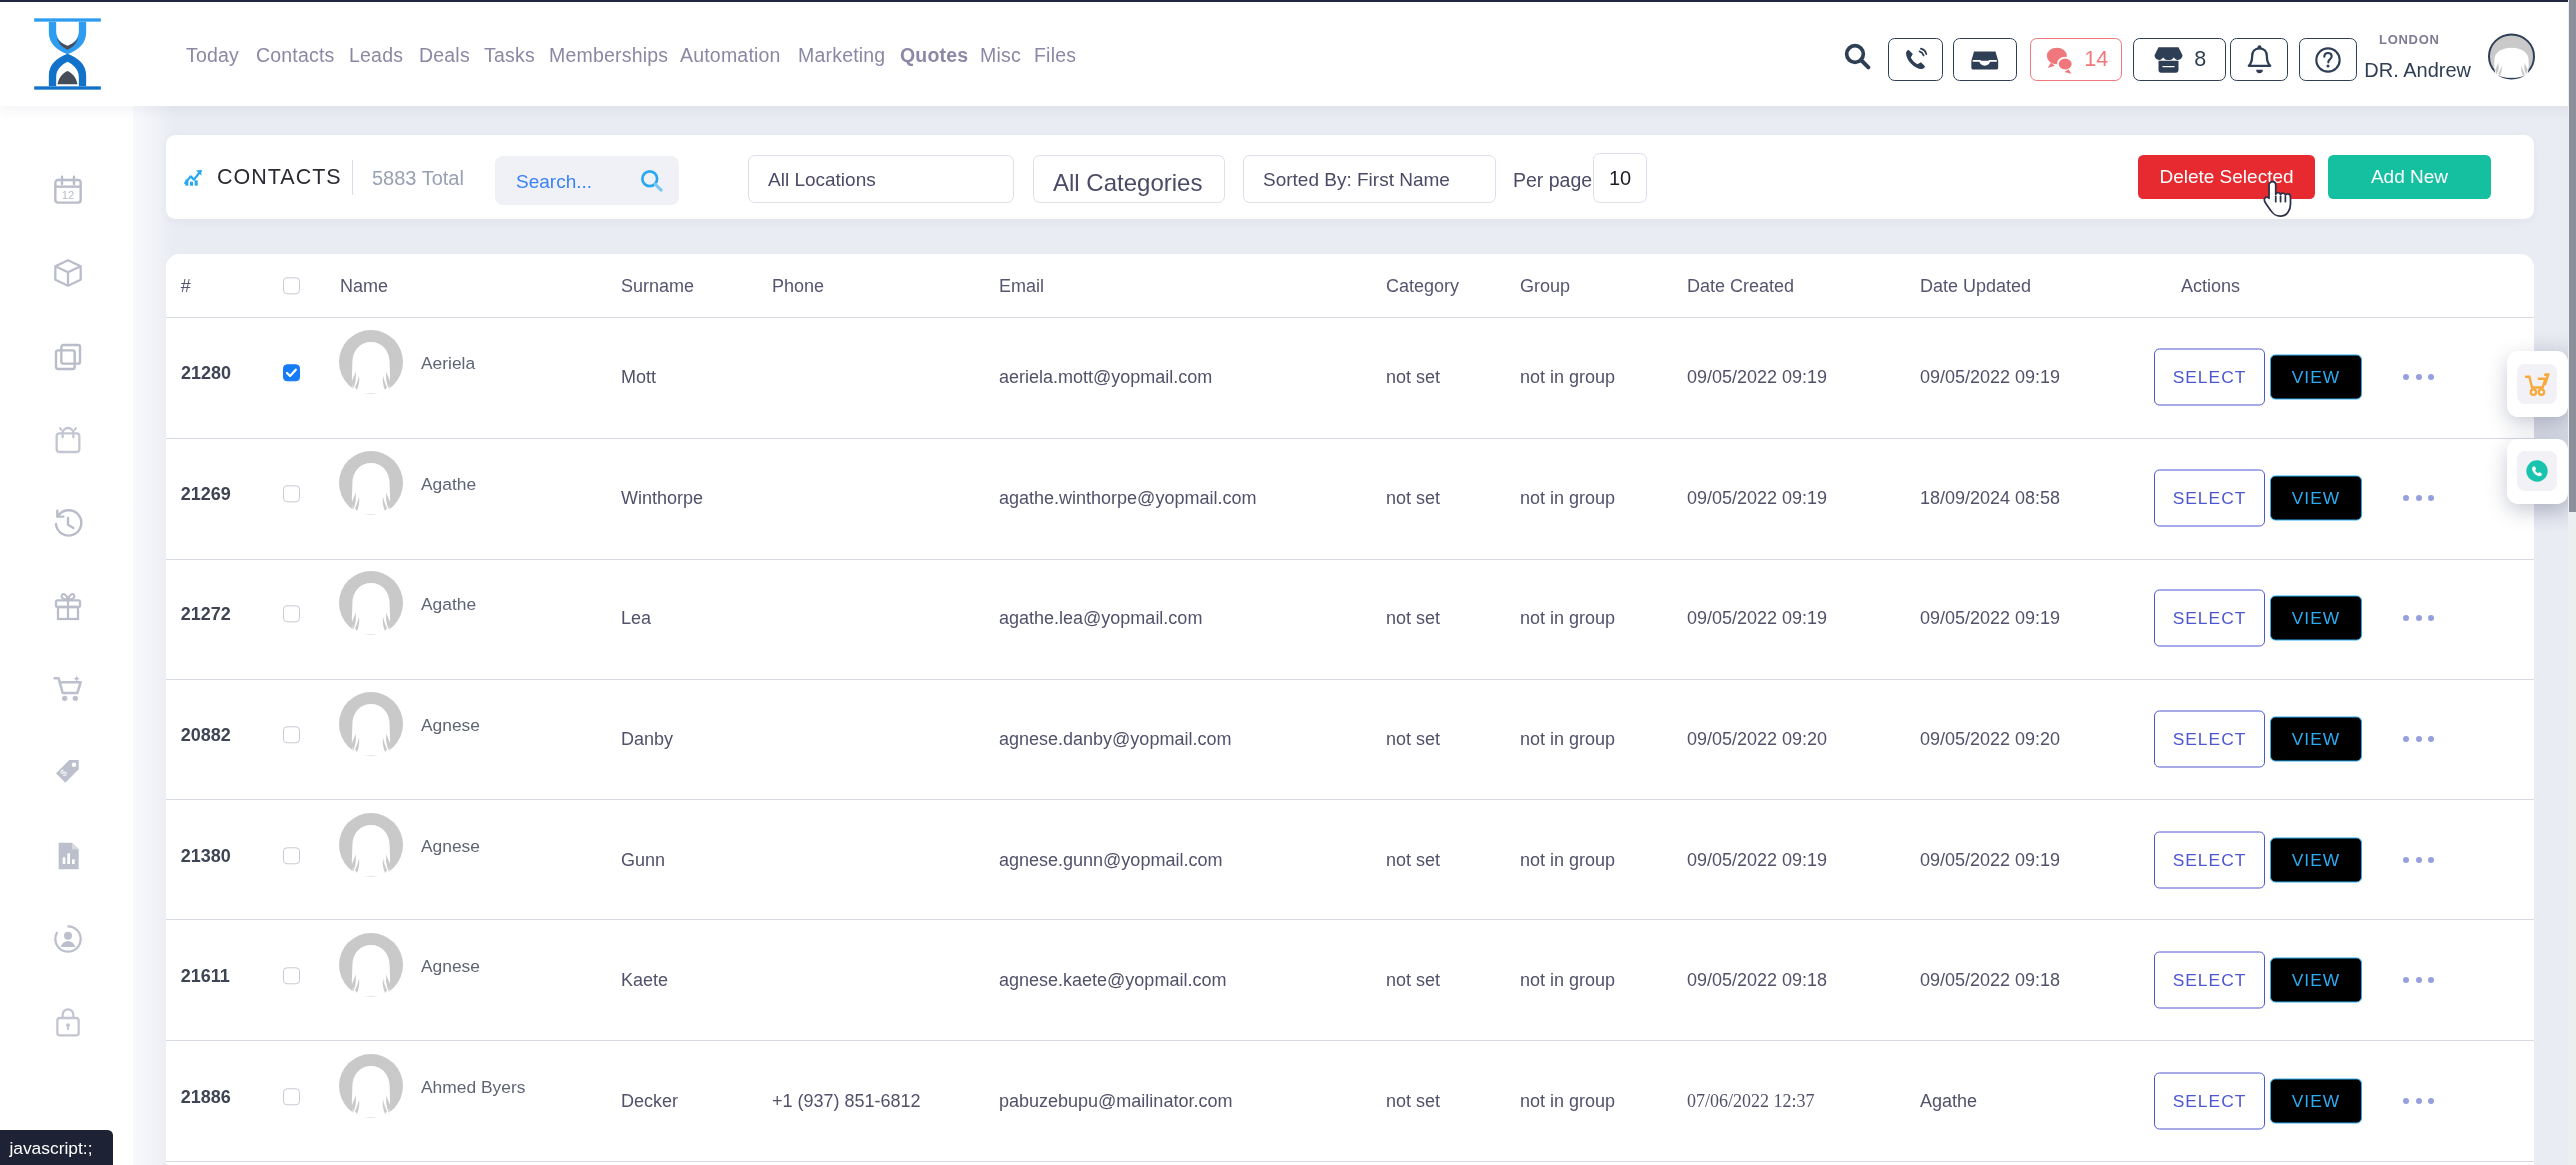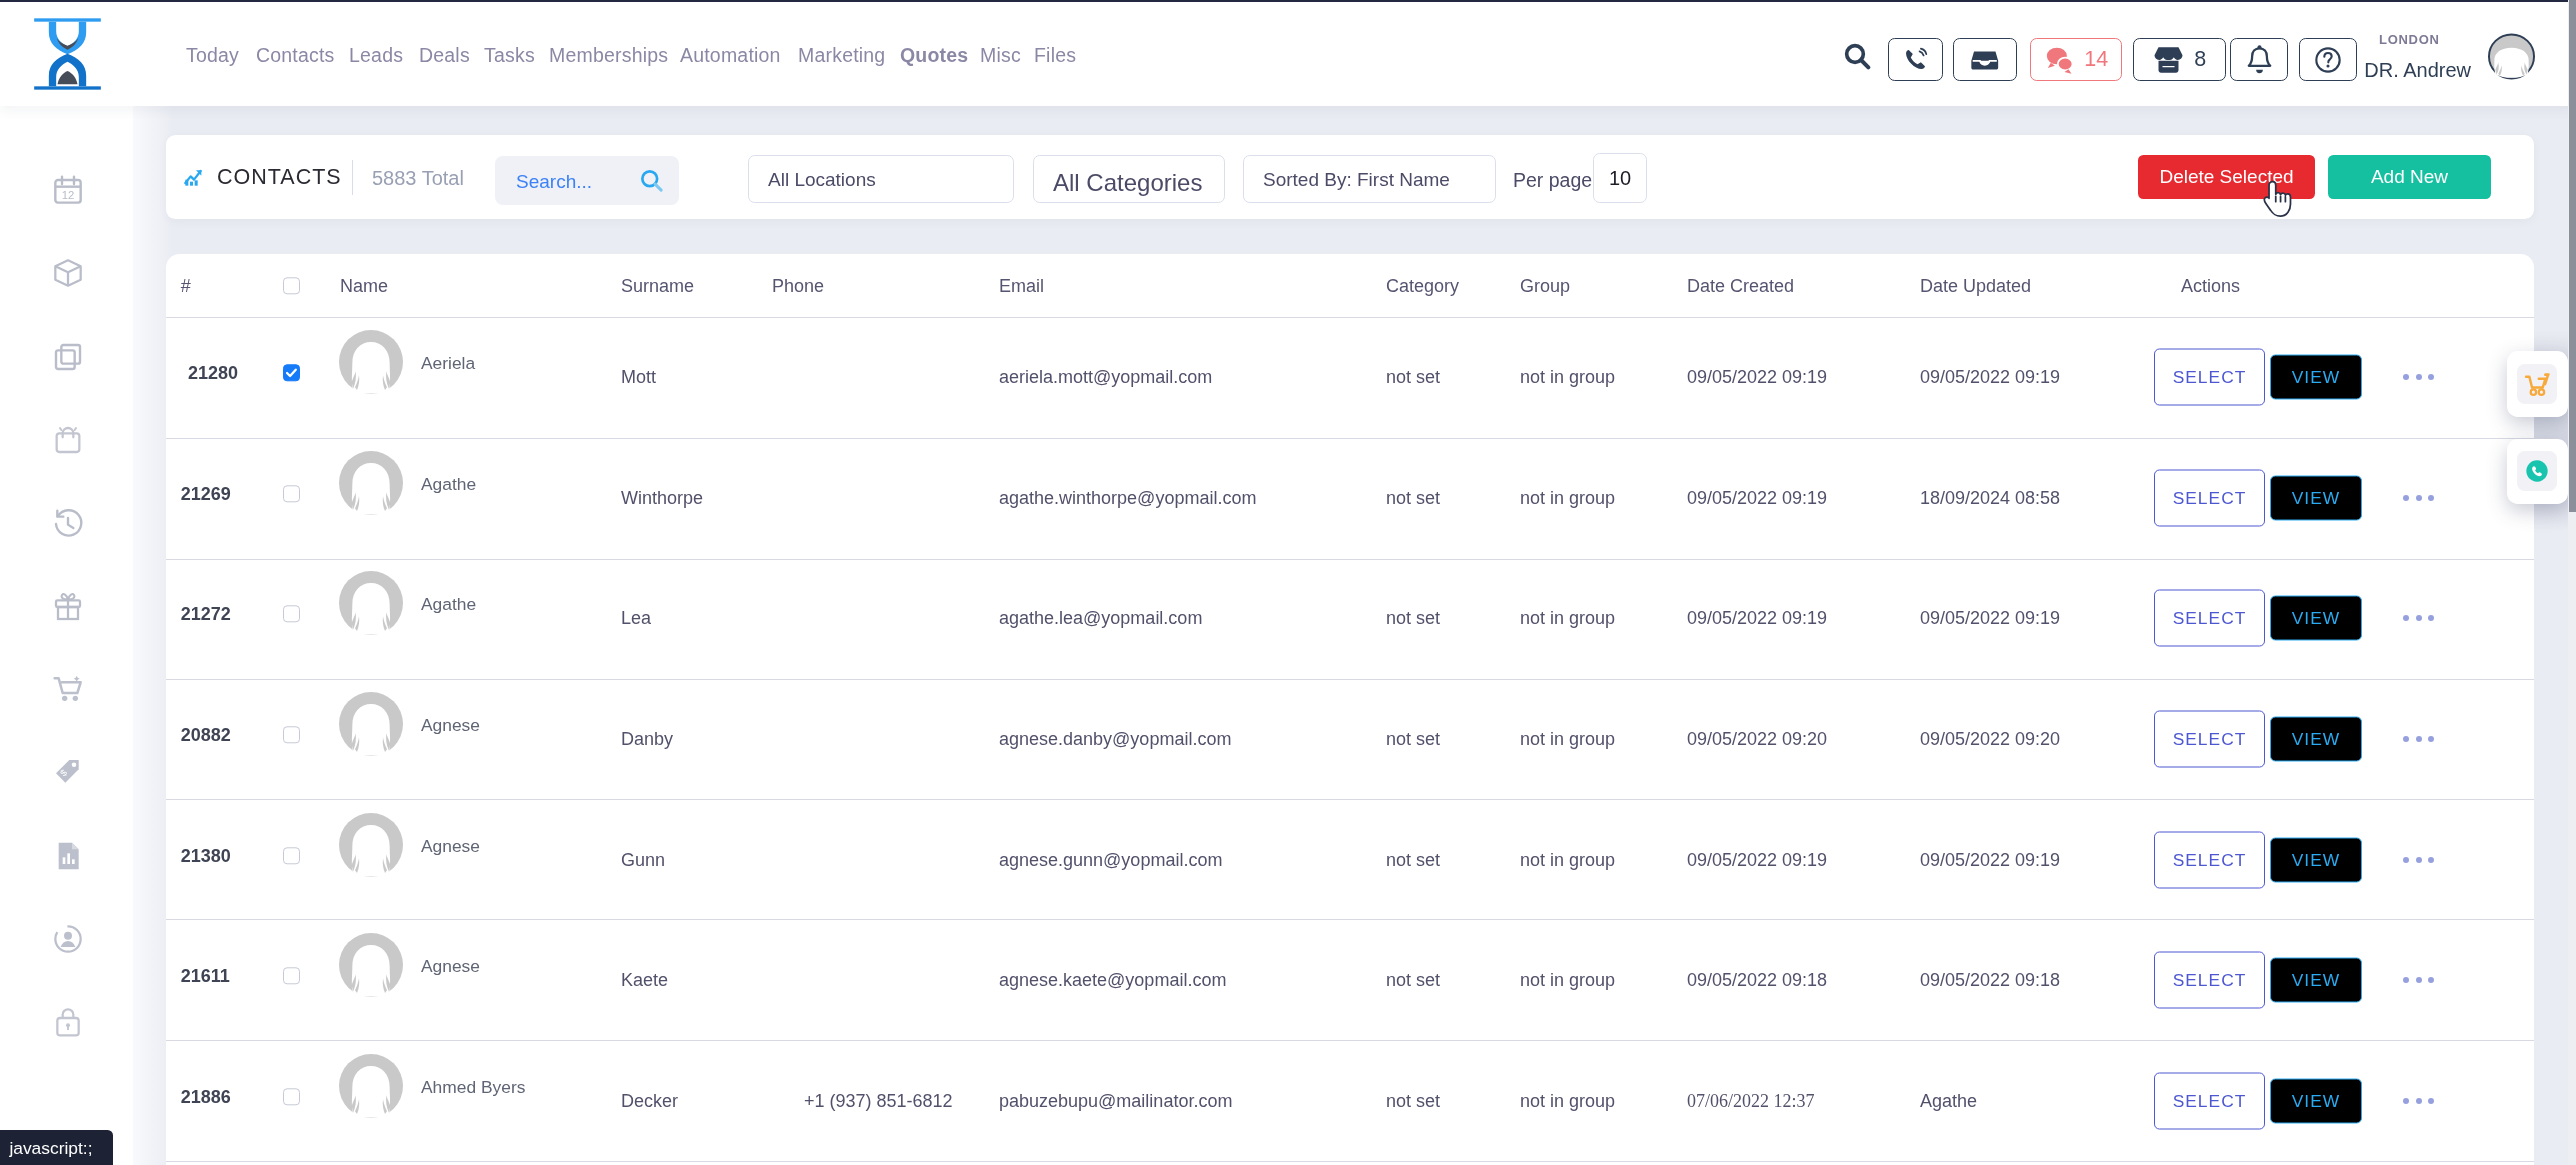--- a/index.html
+++ b/index.html
@@ -250,21 +250,21 @@
 <span class="hcell" style="left:2015px; top:32px;">Actions</span>
 <div class="ckbox" style="top:32px;"></div>
 <div class="hsep" style="top:63px;"></div>
 <div class="hsep" style="top:184px;"></div>
 <div class="hsep" style="top:305px;"></div>
 <div class="hsep" style="top:425px;"></div>
 <div class="hsep" style="top:545px;"></div>
 <div class="hsep" style="top:665px;"></div>
 <div class="hsep" style="top:786px;"></div>
 <div class="hsep" style="top:907px;"></div>
-<span class="cell idcell" style="left:22px; top:119px;">21280</span>
+<span class="cell idcell" style="left:15px; top:119px;">21280</span>
 <div class="ckbox" style="top:119px; background:#157bf8; border-color:#157bf8;">
       <svg width="14.8" height="14.8" viewBox="0 0 22 22" style="position:absolute;left:0;top:0;">
         <path d="M4.5 11.5 L9 16 L17.5 6.5" fill="none" stroke="#fff" stroke-width="3.4" stroke-linecap="round" stroke-linejoin="round"></path>
       </svg>
     </div>
 <svg class="abs" style="left:173px; top:76px;" width="64" height="64" viewBox="0 0 96 96">
 <circle cx="48" cy="48" r="48" fill="#c9c9c9"></circle>
 <path d="M21 93 C18 76 20 62 20 50 C20 30 32 18 48 18 C64 18 76 30 76 50 C76 62 78 76 75 93 C66 96 30 96 21 93 Z" fill="#fff"></path>
 <path d="M25 62 C26 72 25 80 21 88 L19 78 C21 72 24 67 25 62 Z" fill="#c9c9c9"></path>
 <path d="M30 68 C31 76 30 83 27 90 L24 86 C27 80 29 74 30 68 Z" fill="#c9c9c9"></path>
@@ -410,21 +410,21 @@
 <svg class="abs" style="left:173px; top:800px;" width="64" height="64" viewBox="0 0 96 96">
 <circle cx="48" cy="48" r="48" fill="#c9c9c9"></circle>
 <path d="M21 93 C18 76 20 62 20 50 C20 30 32 18 48 18 C64 18 76 30 76 50 C76 62 78 76 75 93 C66 96 30 96 21 93 Z" fill="#fff"></path>
 <path d="M25 62 C26 72 25 80 21 88 L19 78 C21 72 24 67 25 62 Z" fill="#c9c9c9"></path>
 <path d="M30 68 C31 76 30 83 27 90 L24 86 C27 80 29 74 30 68 Z" fill="#c9c9c9"></path>
 <path d="M71 62 C70 72 71 80 75 88 L77 78 C75 72 72 67 71 62 Z" fill="#c9c9c9"></path>
 <path d="M66 68 C65 76 66 83 69 90 L72 86 C69 80 67 74 66 68 Z" fill="#c9c9c9"></path>
 </svg>
 <span class="cell namecell" style="left:255px; top:833px;">Ahmed Byers</span>
 <span class="cell" style="left:455px; top:847px;">Decker</span>
-<span class="cell" style="left:606px; top:847px;margin-left:32px;">+1 (937) 851-6812</span>
+<span class="cell" style="left:606px; top:847px;">+1 (937) 851-6812</span>
 <span class="cell" style="left:833px; top:847px;">pabuzebupu@mailinator.com</span>
 <span class="cell" style="left:1220px; top:847px;">not set</span>
 <span class="cell" style="left:1354px; top:847px;">not in group</span>
 <span class="cell" style="left:1521px; top:847px;font-family:Liberation Serif, serif;">07/06/2022 12:37</span>
 <span class="cell" style="left:1754px; top:847px;">Agathe</span>
 <div class="btn-select" style="top:847px;">SELECT</div>
 <div class="btn-view" style="top:847px;">VIEW</div>
 <div class="dots" style="top:847px;">
       <i></i>
       <i></i>

